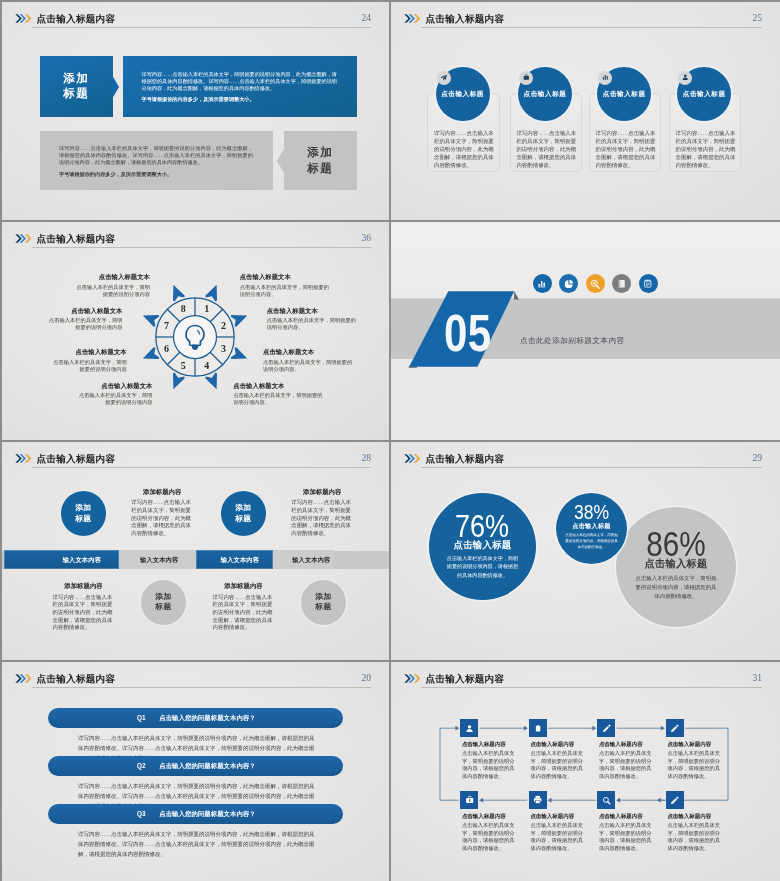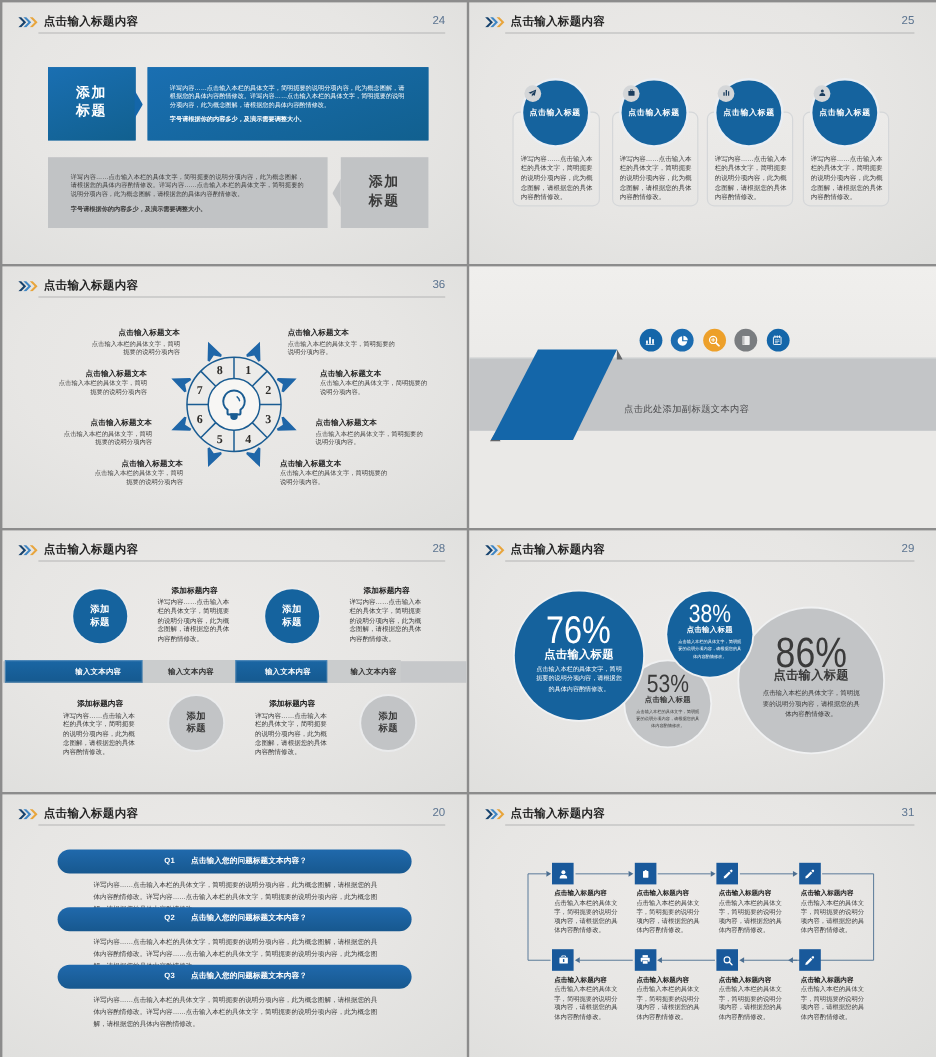--- a/index.html
+++ b/index.html
@@ -6,21 +6,21 @@
   body{width:780px;height:881px;overflow:hidden;background:#8c8c8c;
        font-family:"Liberation Sans",sans-serif;}
   .grid{position:absolute;left:0;top:0;width:780px;height:881px;display:grid;
         grid-template-columns:387px 389px;grid-template-rows:218px 218px 218px 219px;
         column-gap:2px;row-gap:2px;padding:2px 0 0 2px;box-sizing:border-box;}
   .slide{position:relative;overflow:hidden;font-size:6px;color:#333;
          background:radial-gradient(ellipse 78% 85% at 44% 38%,#eceae8 0%,#e7e6e4 52%,#dededc 100%);padding-left:20px;}
   
   .hd .chev{position:absolute;left:13px;top:11.5px;}
   .hd .ttl{position:absolute;left:34.5px;top:12.2px;font-size:9.6px;font-weight:bold;color:#242424;letter-spacing:.25px;line-height:10px;}
-  .hd .pg{position:absolute;right:18px;top:11px;font-size:9.6px;color:#5c7490;font-family:Liberation Sans, sans-serif;line-height:10px;}
+  .hd .pg{position:absolute;right:18px;top:11px;font-size:9.6px;color:#5c7490;font-family:Liberation Serif, serif;line-height:10px;}
   .hd .rule{position:absolute;left:30px;right:18px;top:24.5px;height:1px;background:#bdbdbd;}
 
   
   .s24 .bx{position:absolute;}
   .s24 .blue{background:#1466a9;background-image:linear-gradient(160deg,#1a6fb2 0%,#11608f 100%);color:#fff;}
   .s24 .gray{background:#c1c3c5;color:#3b3b3b;}
   .s24 .lb{left:38px;top:53.8px;width:72.5px;height:61.5px;}
   .s24 .rb{left:120.5px;top:53.8px;width:234.5px;height:61.5px;}
   .s24 .lg{left:38px;top:128.8px;width:233px;height:59.5px;}
   .s24 .rg{left:282px;top:128.8px;width:72.5px;height:59.5px;}
@@ -257,20 +257,23 @@
   <div class="t R" style="left:231.3px;top:159.7px">点击输入标题文本</div>
   <div class="d R" style="left:231.3px;top:170.2px;width:90px">点击输入本栏的具体文字，简明扼要的说明分项内容。</div>
 </div>
 <div class="slide s27">
   <div class="band"></div>
   <svg class="para" width="128" height="86" viewBox="0 0 128 86">
     <path d="M110.2 3.3 L114.9 11.6 L110.0 11.5 Z" fill="#636568"></path>
     <path d="M9.4 71.5 L13.1 79.7 L4.3 79.7 Z" fill="#636568"></path>
     <path d="M44.3 3.3 L110.2 3.3 L73.5 78.7 L5.2 78.7 Z" fill="#1466a9"></path>
   </svg>
+  <div class="num">
+        <span>05</span>
+      </div>
   <div class="icons">
         <div class="ib" style="background:#1466a9">
           <svg width="9.4" height="9.4" viewBox="0 0 16 16">
             <rect x="2.4" y="8.2" width="2.5" height="4.6" fill="#fff"></rect>
             <rect x="6.7" y="3.4" width="2.5" height="9.4" fill="#fff"></rect>
             <rect x="11.0" y="6.2" width="2.5" height="6.6" fill="#fff"></rect>
             <rect x="1.9" y="13.1" width="12.2" height="1.1" fill="#fff"></rect>
           </svg>
         </div>
         <div class="ib" style="background:#1c6cb0">
@@ -362,25 +365,20 @@
   <div class="c cb" style="left:38px;top:51px;width:107px;height:107px">
     <div class="v" style="top:17.5px;font-size:30px"><i>76%</i></div>
     <div class="ti" style="top:46.8px;font-size:9.4px">点击输入标题</div>
     <div class="bd" style="left:15.5px;width:76px;top:60.5px;font-size:5.1px;line-height:8.75px">点击输入本栏的具体文字，简明扼要的说明分项内容，请根据您的具体内容酌情修改。</div>
   </div>
   <div class="c cb" style="left:165px;top:51px;width:71px;height:71px">
     <div class="v" style="top:9.8px;font-size:19.5px"><i>38%</i></div>
     <div class="ti" style="top:29.5px;font-size:6.1px">点击输入标题</div>
     <div class="bd" style="left:9px;width:53px;top:39px;font-size:3.5px;line-height:6.1px">点击输入本栏的具体文字，简明扼要的说明分项内容，请根据您的具体内容酌情修改。</div>
   </div>
-  <div class="c cg" style="left:130px;top:109px;width:71px;height:71px">
-    <div class="v" style="top:9.8px;font-size:19.5px"><i>53%</i></div>
-    <div class="ti" style="top:29.5px;font-size:6.1px">点击输入标题</div>
-    <div class="bd" style="left:9px;width:53px;top:39px;font-size:3.5px;line-height:6.1px">点击输入本栏的具体文字，简明扼要的说明分项内容，请根据您的具体内容酌情修改。</div>
-  </div>
   <div class="c cg" style="left:225px;top:65px;width:120px;height:120px">
     <div class="v" style="top:19.8px;font-size:33px"><i>86%</i></div>
     <div class="ti" style="top:52px;font-size:10.2px">点击输入标题</div>
     <div class="bd" style="left:17px;width:86px;top:67px;font-size:5.4px;line-height:9.2px">点击输入本栏的具体文字，简明扼要的说明分项内容，请根据您的具体内容酌情修改。</div>
   </div>
 </div>
 <div class="slide s30">
   <div class="hd">
     <svg class="chev" width="16.5" height="9" viewBox="0 0 16.5 9">
       <path d="M0.3 0.3 L4.4 4.5 L0.3 8.7 L2.7 8.7 L6.8 4.5 L2.7 0.3 Z" fill="#17436e"></path>

